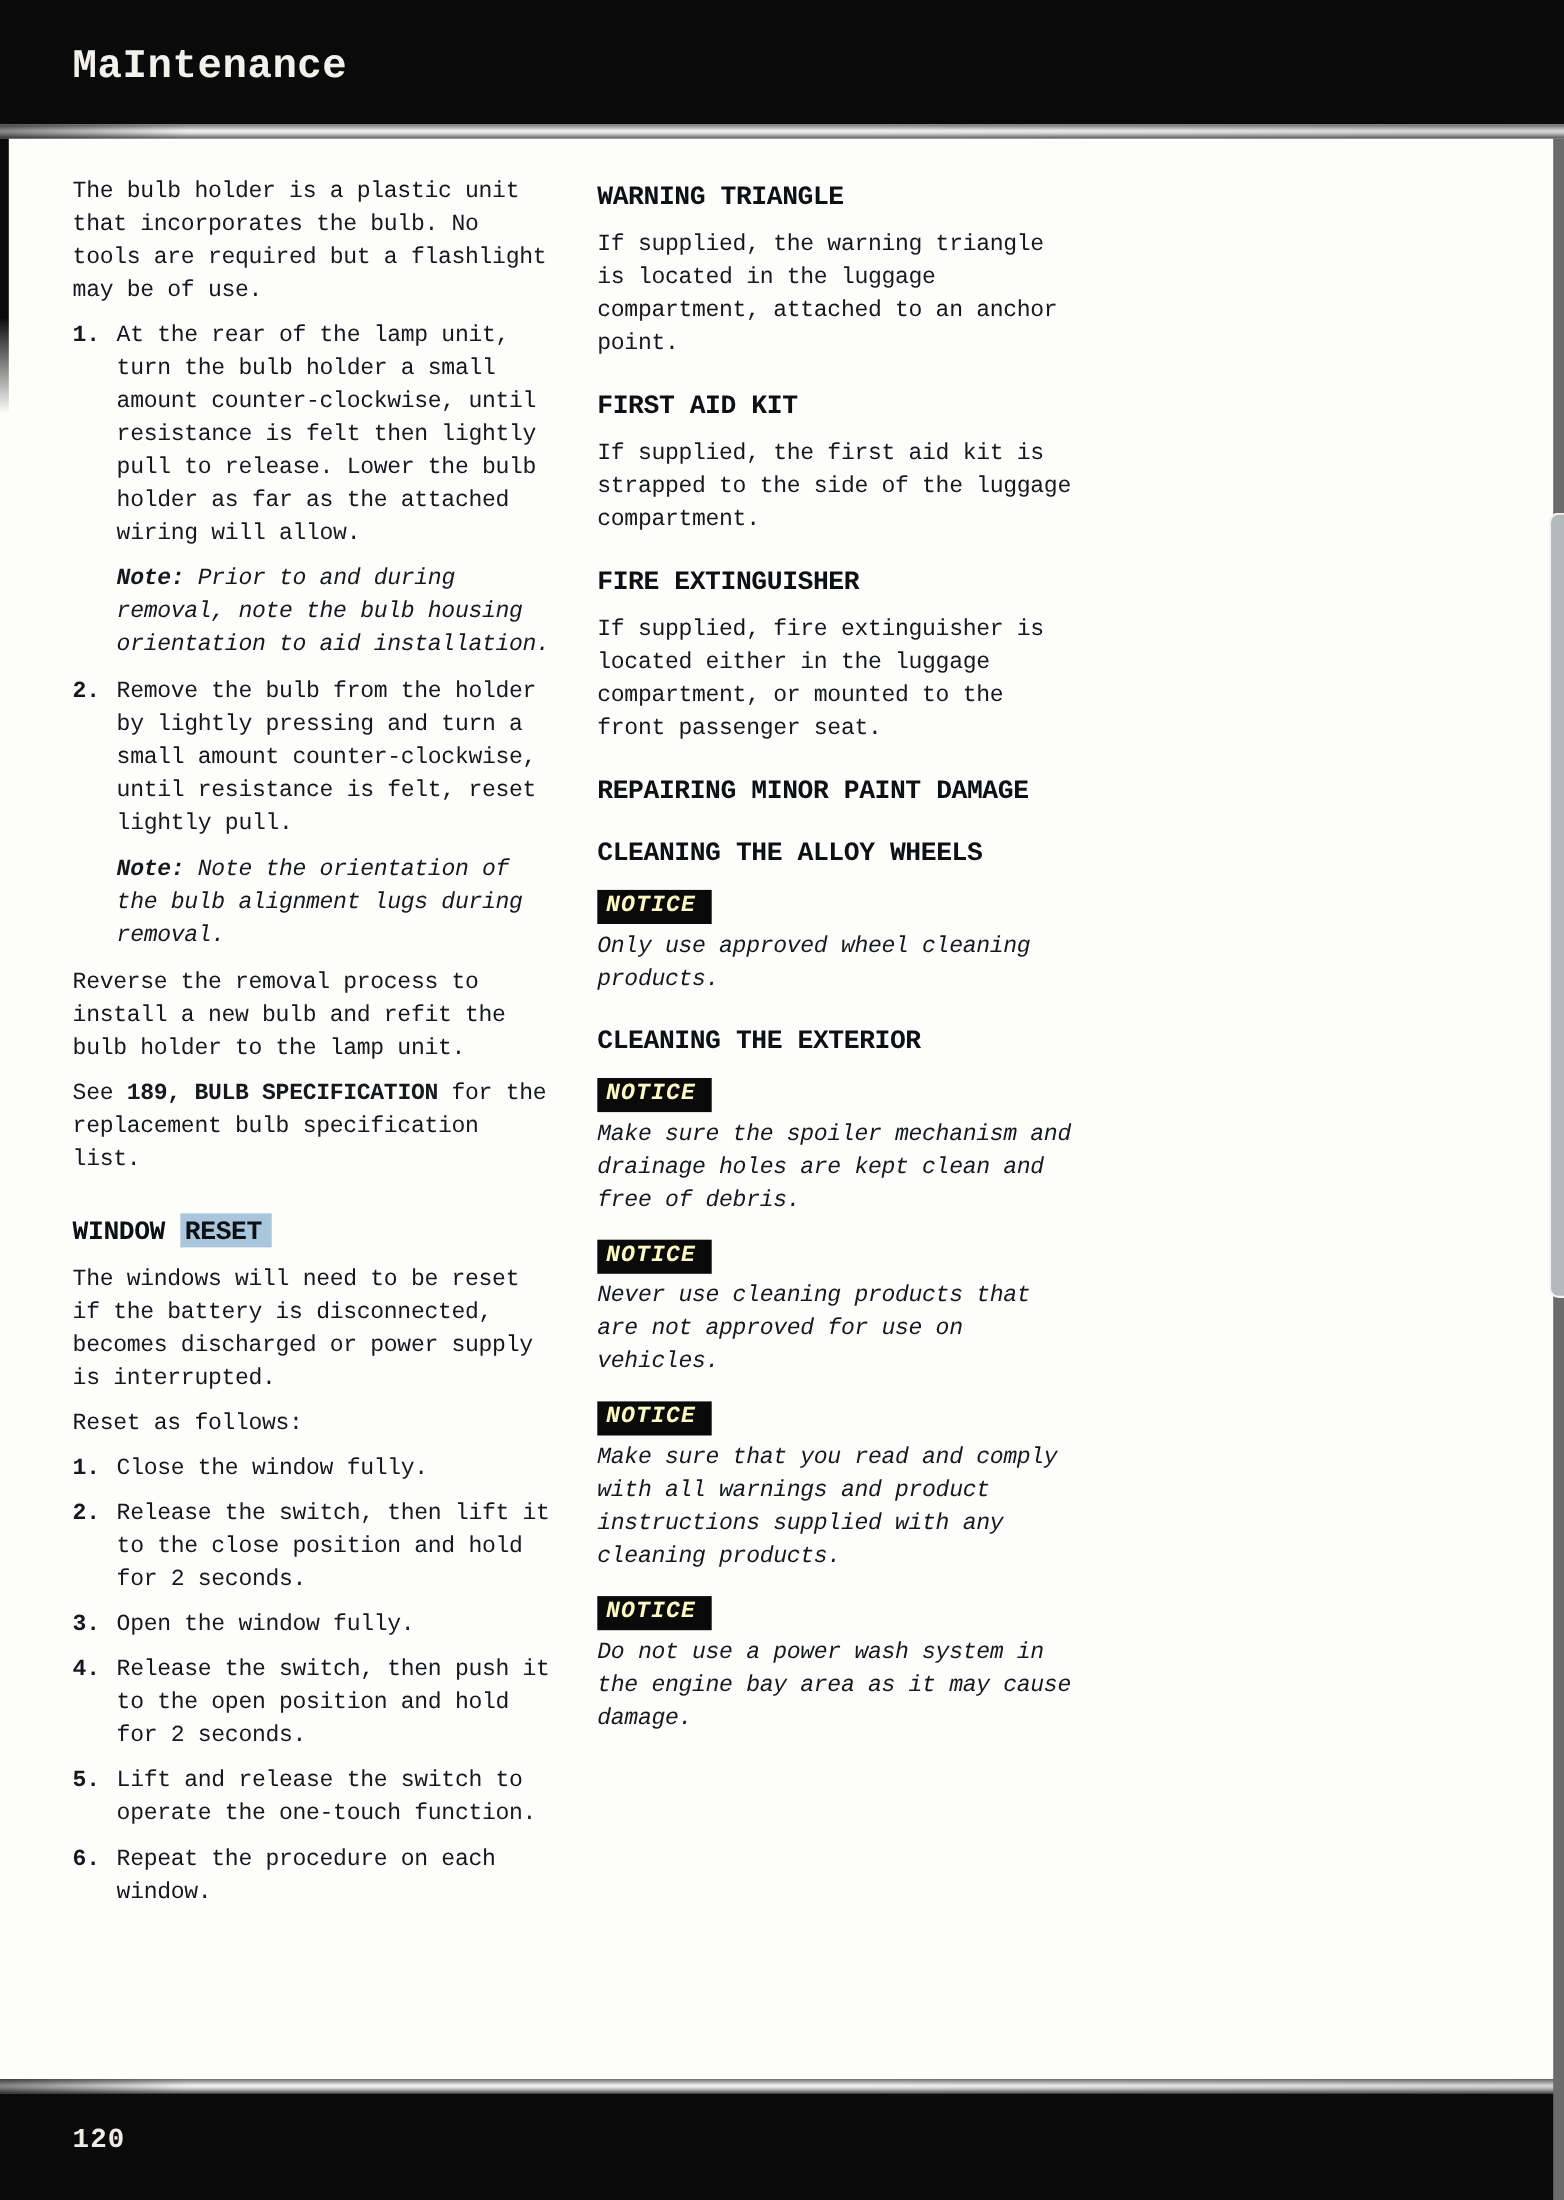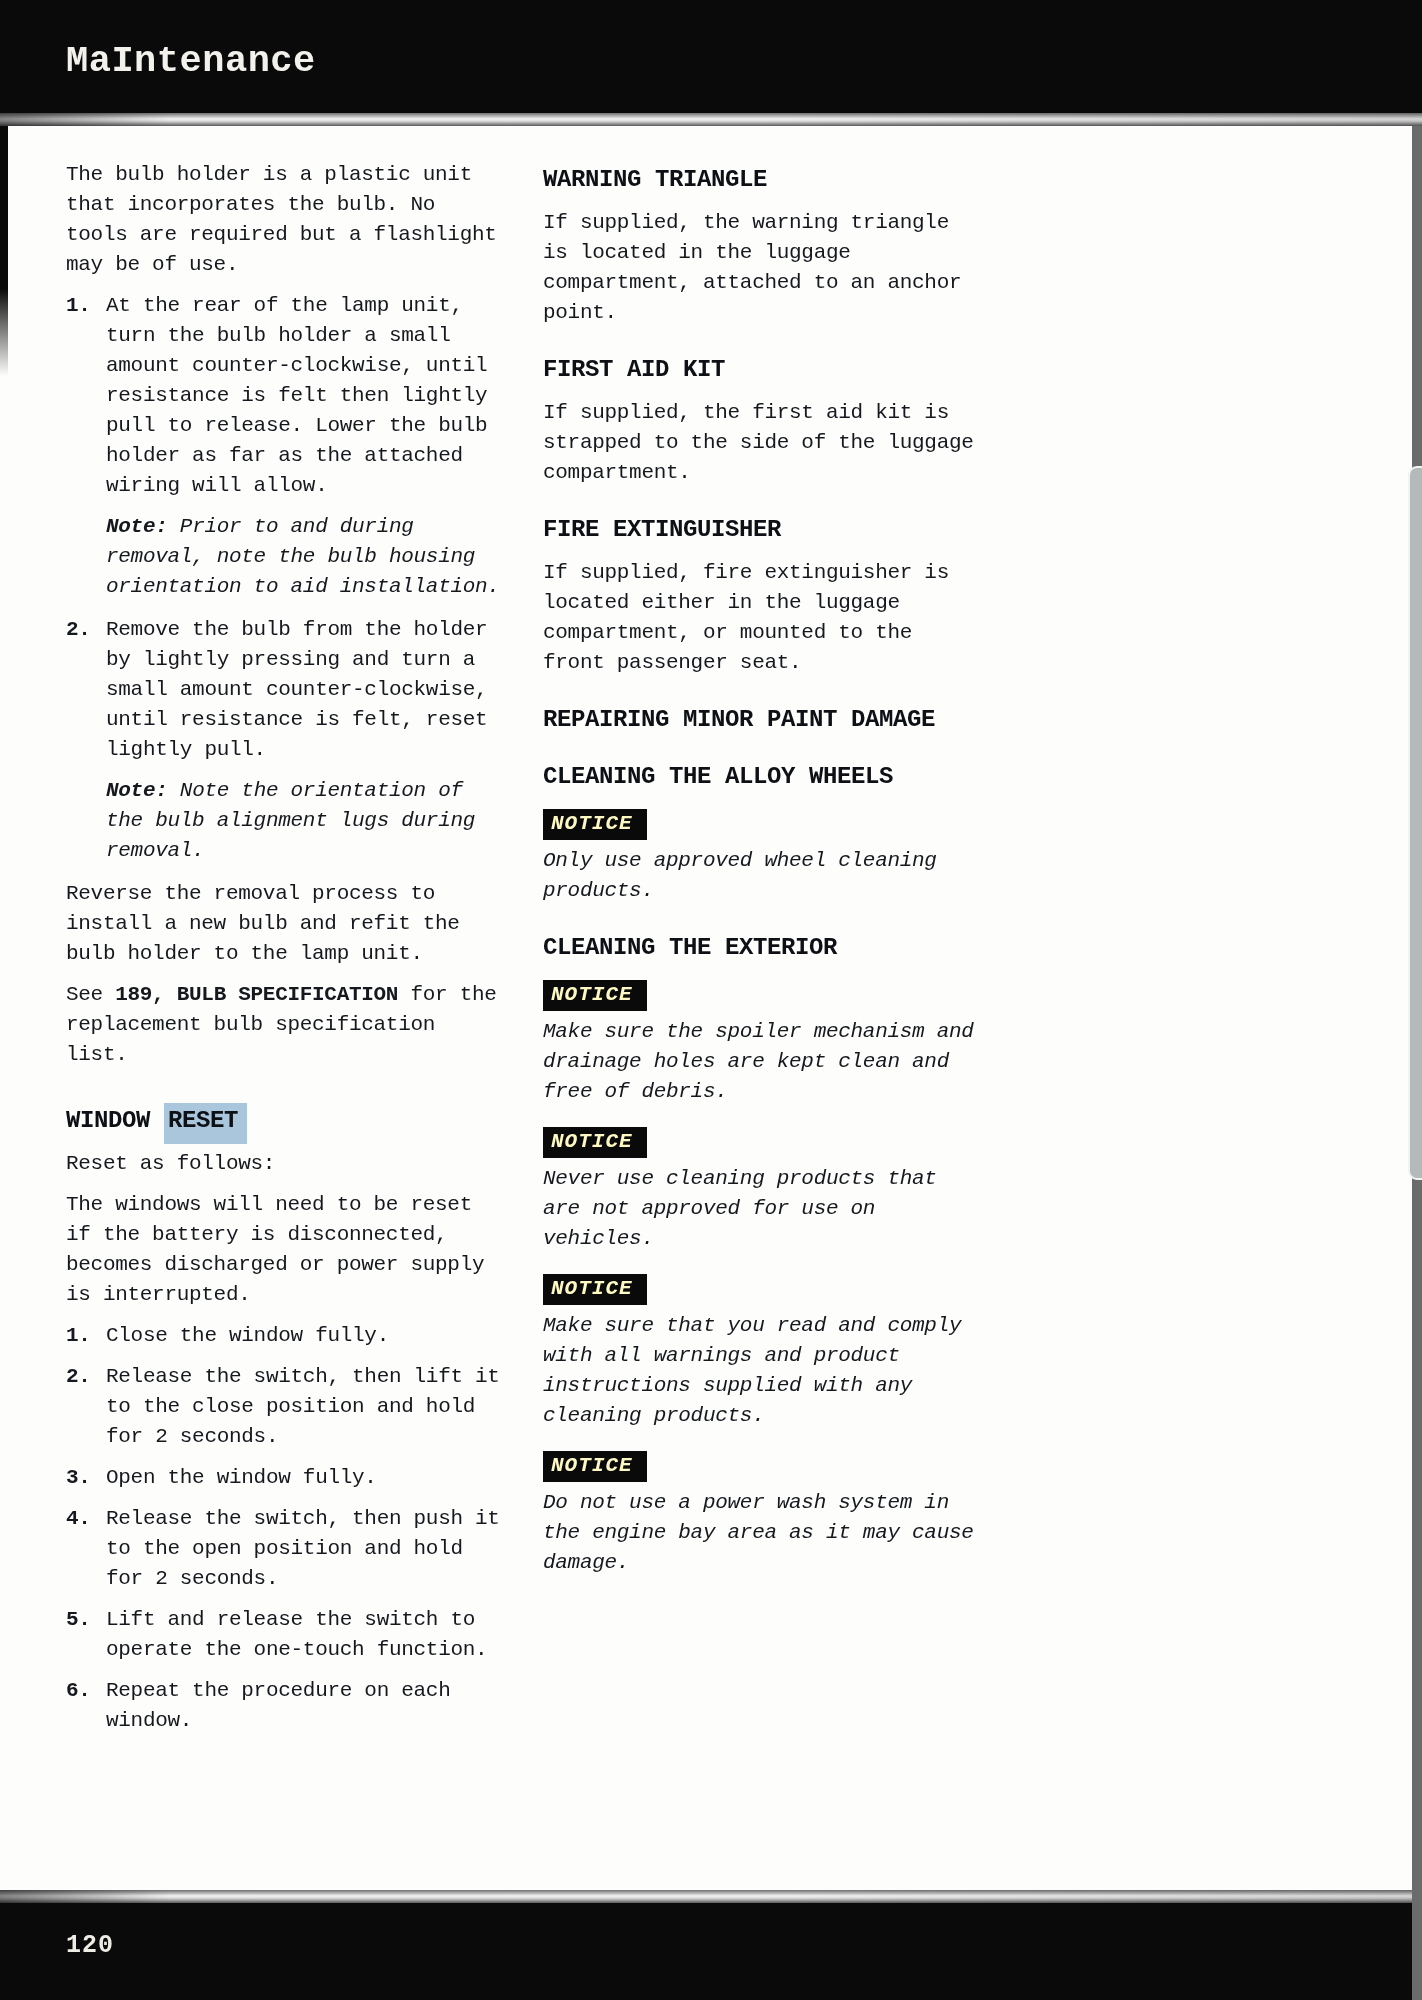--- a/index.html
+++ b/index.html
@@ -60,21 +60,21 @@
   h2{
     font-size:24px;line-height:30px;font-weight:bold;color:#0d1014;
     letter-spacing:-.4px;margin:27px 0 13px 0;
   }
   .col.right h2:first-child{margin-top:5px;}
   .li{display:flex;margin:0 0 11px 0;}
   .li .num{flex:0 0 40px;font-weight:bold;}
   .li .li-body{flex:1;}
   .note{margin:0 0 13px 40px;font-style:italic;}
   .note .note-label{font-weight:bold;}
-  .hl{background:#a9c6dd;padding:4px 9px 10px 4px;}
+  .hl{background:#a9c6dd;padding:4px 9px 0 4px;}
   .reset-heading{margin-top:36px;}
   .notice-badge{
     display:inline-block;background:#0a0a0a;color:#fef9c3;
     font-weight:bold;font-style:italic;font-size:21px;line-height:25px;
     letter-spacing:1px;padding:2px 14px 4px 8px;margin:4px 0 6px 0;
   }
   .notice-text{font-style:italic;margin-bottom:16px;}
   .see-bold{font-weight:bold;}
 </style>
 </head>
@@ -109,22 +109,22 @@
       <span class="note-label">Note:</span>
       <span>Note the orientation of the bulb alignment lugs during removal.</span>
     </div>
 
     <p>Reverse the removal process to install a new bulb and refit the bulb holder to the lamp unit.</p>
 
     <p><span>See </span><span class="see-bold">189, BULB SPECIFICATION</span><span> for the replacement bulb specification list.</span></p>
 
     <h2 class="reset-heading"><span>WINDOW </span><span class="hl">RESET</span></h2>
 
+    <p>The windows will need to be reset if the battery is disconnected, becomes discharged or power supply is interrupted.</p>
     <p>Reset as follows:</p>
-    <p>The windows will need to be reset if the battery is disconnected, becomes discharged or power supply is interrupted.</p>
 
     <div class="li">
       <span class="num">1.</span>
       <div class="li-body">Close the window fully.</div>
     </div>
     <div class="li">
       <span class="num">2.</span>
       <div class="li-body">Release the switch, then lift it to the close position and hold for 2 seconds.</div>
     </div>
     <div class="li">

